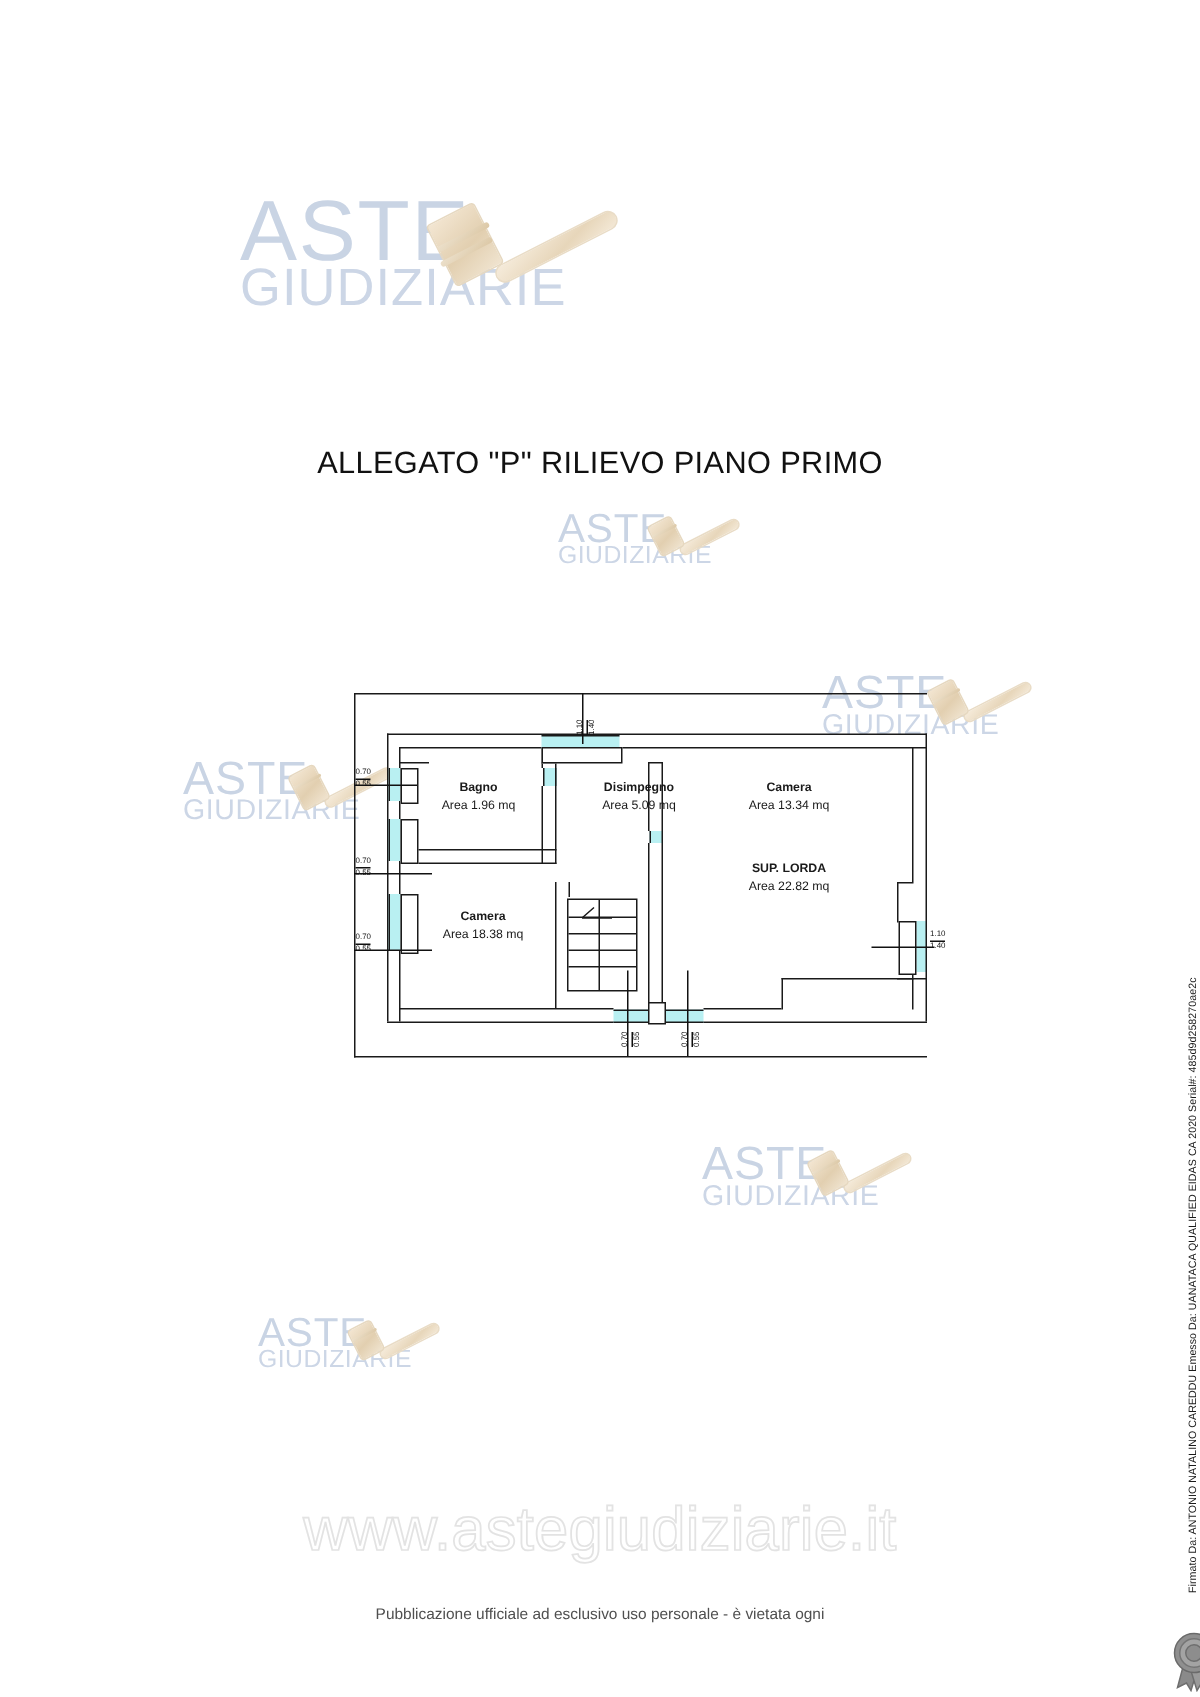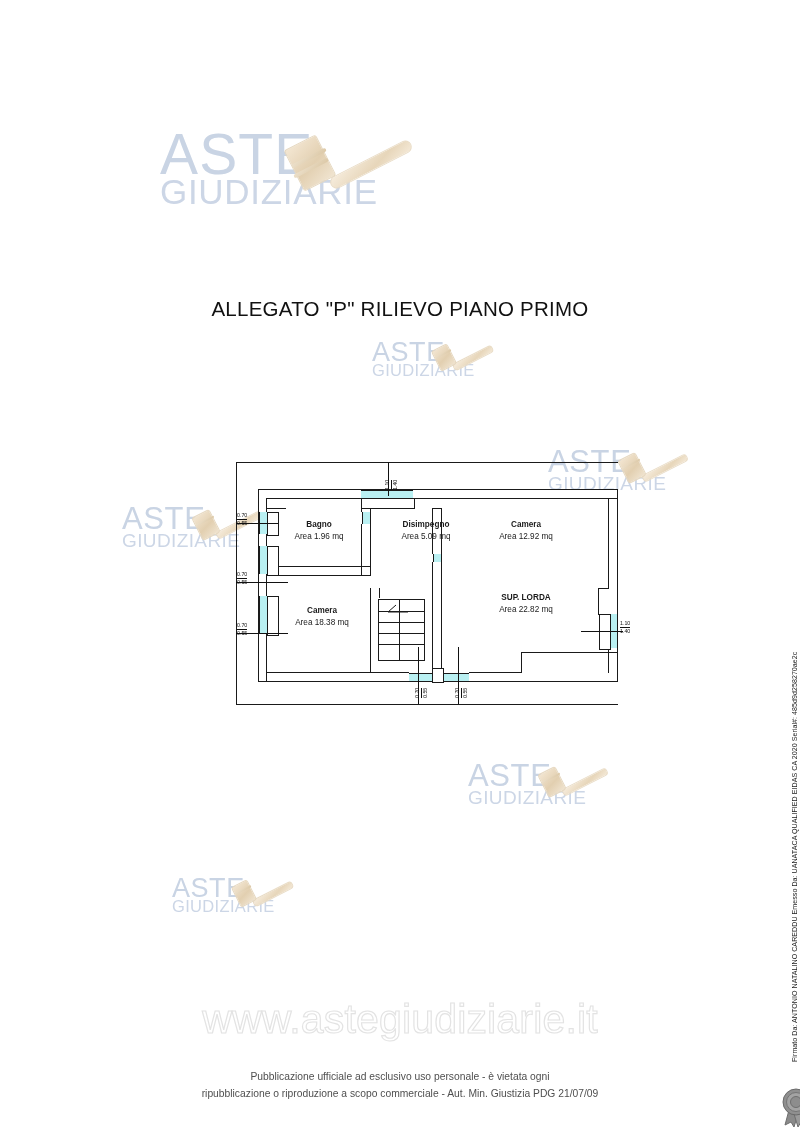--- a/index.html
+++ b/index.html
@@ -260,29 +260,29 @@
     <span class="ar">Area 1.96 mq</span>
   </div>
 
   <div class="rlabel" style="left:151px;top:57px;width:78px;">
     <span class="nm">Disimpegno</span>
     <span class="ar">Area 5.09 mq</span>
   </div>
 
   <div class="rlabel" style="left:240px;top:57px;width:100px;">
     <span class="nm">Camera</span>
-    <span class="ar">Area 12.92 mq</span>
+    <span class="ar">Area 13.34 mq</span>
   </div>
 
   <div class="rlabel" style="left:38px;top:143px;width:96px;">
     <span class="nm">Camera</span>
     <span class="ar">Area 18.38 mq</span>
   </div>
 
-  <div class="rlabel" style="left:240px;top:130px;width:100px;">
+  <div class="rlabel" style="left:240px;top:111px;width:100px;">
     <span class="nm">SUP. LORDA</span>
     <span class="ar">Area 22.82 mq</span>
   </div>
 
   <div class="leader" style="left:0px;top:61px;width:42px;"></div>
   <div class="dim" style="left:1px;top:50px;">
     <span class="a">0.70</span>
     <span class="b">0.55</span>
   </div>
 
@@ -321,21 +321,20 @@
     <span class="a">0.70</span>
     <span class="b">0.55</span>
   </div>
 
 </div>
 
 <div id="url-watermark">www.astegiudiziarie.it</div>
 
 <div id="footer">
   <div>Pubblicazione ufficiale ad esclusivo uso personale - è vietata ogni</div>
-  <div>ripubblicazione o riproduzione a scopo commerciale - Aut. Min. Giustizia PDG 21/07/09</div>
 </div>
 
 <div id="signature-strip">
   <div id="signature-text">Firmato Da: ANTONIO NATALINO CAREDDU Emesso Da: UANATACA QUALIFIED EIDAS CA 2020 Serial#: 485d9d258270ae2c</div>
   <svg id="signature-seal" viewBox="0 0 40 42">
     <path d="M13 24 L9 39 L15 36 L18 41 L22 28 Z" fill="#8a8a8a" stroke="#6e6e6e" stroke-width="1"></path>
     <path d="M27 24 L31 39 L25 36 L22 41 L18 28 Z" fill="#9a9a9a" stroke="#6e6e6e" stroke-width="1"></path>
     <circle cx="20" cy="16" r="13" fill="#8f8f8f" stroke="#6a6a6a" stroke-width="1"></circle>
     <circle cx="20" cy="16" r="9.5" fill="#a3a3a3" stroke="#757575" stroke-width="1"></circle>
     <circle cx="20" cy="16" r="5.5" fill="#8d8d8d" stroke="#6f6f6f" stroke-width="1"></circle>

